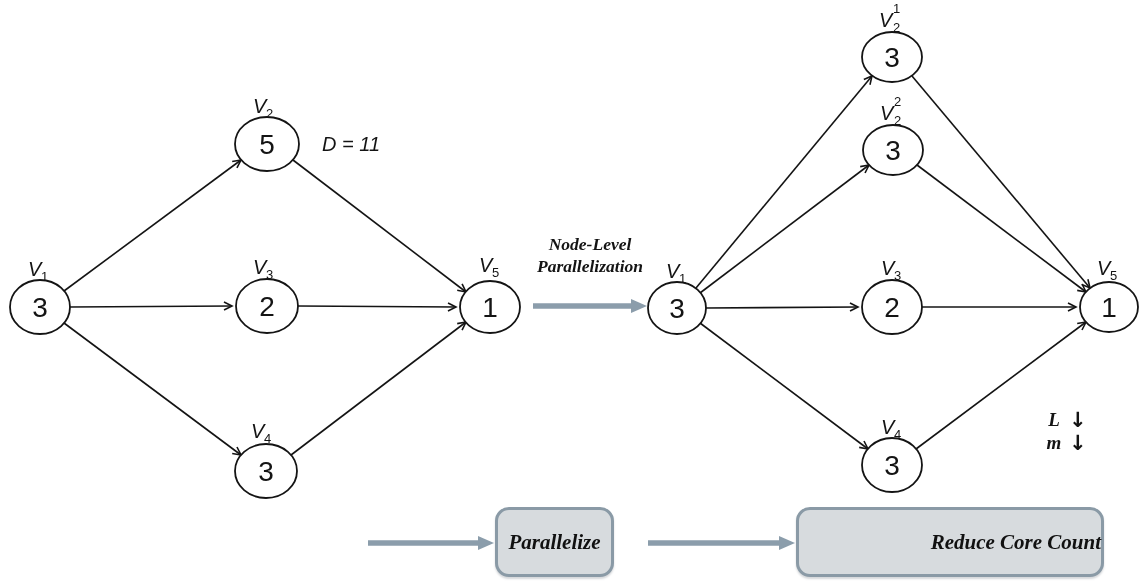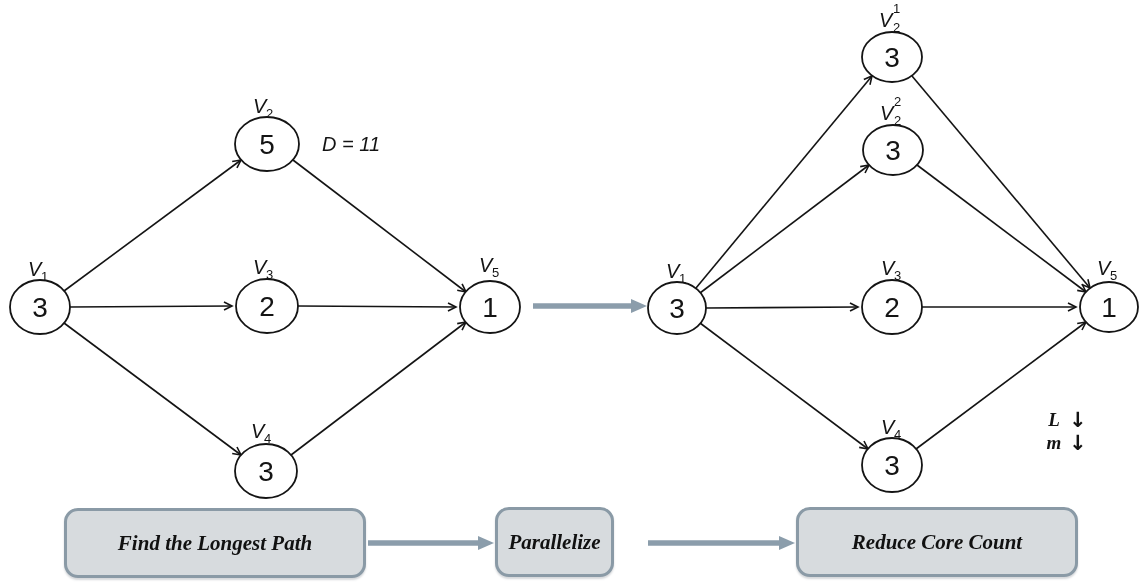--- a/index.html
+++ b/index.html
@@ -68,21 +68,21 @@
     box-shadow: 0 2px 2px rgba(90,100,110,0.25);
   }
   .flow-box .flow-label {
     font-family: "Liberation Serif", serif;
     font-weight: bold; font-style: italic;
     font-size: 21px; color: #111111;
     white-space: nowrap;
   }
   .box-1 { left: 64px;  top: 508px; width: 302px; }
   .box-2 { left: 495px; top: 507px; width: 119px; }
-  .box-3 { left: 796px; top: 507px; width: 282px; }
+  .box-3 { left: 796px; top: 507px; width: 308px; justify-content: flex-end; }
 </style>
 </head>
 <body>
 
 <div class="stage">
 
   <svg width="1145" height="588" viewBox="0 0 1145 588">
     <defs>
       <marker id="m-edge" markerUnits="userSpaceOnUse" markerWidth="14" markerHeight="14" refX="9" refY="5" orient="auto">
         <path d="M1,1 L9,5 L1,9" fill="none" stroke="#141414" stroke-width="1.6"></path>
@@ -194,35 +194,36 @@
         <text class="node-value" x="1109" y="317">1</text>
         <text class="node-label" x="1097" y="275">V</text>
         <text class="node-sub" x="1110" y="280">5</text>
       </g>
     </g>
 
     <line class="big-arrow" x1="368" y1="543" x2="479" y2="543" marker-end="url(#m-big)"></line>
     <line class="big-arrow" x1="648" y1="543" x2="780" y2="543" marker-end="url(#m-big)"></line>
   </svg>
 
+  <div class="transform-label">
+    <div>Node-Level</div>
+    <div>Parallelization</div>
+  </div>
 
   <div class="metrics">
     <div class="metric-row">
       <span class="metric-symbol">L</span>
       <span class="metric-arrow">↓</span>
     </div>
     <div class="metric-row">
       <span class="metric-symbol">m</span>
       <span class="metric-arrow">↓</span>
     </div>
   </div>
 
-  <div class="flow-box box-1">
-    <span class="flow-label">Find the Longest Path</span>
-  </div>
   <div class="flow-box box-2">
     <span class="flow-label">Parallelize</span>
   </div>
   <div class="flow-box box-3">
     <span class="flow-label">Reduce Core Count</span>
   </div>
 
 </div>
 
 </body></html>

